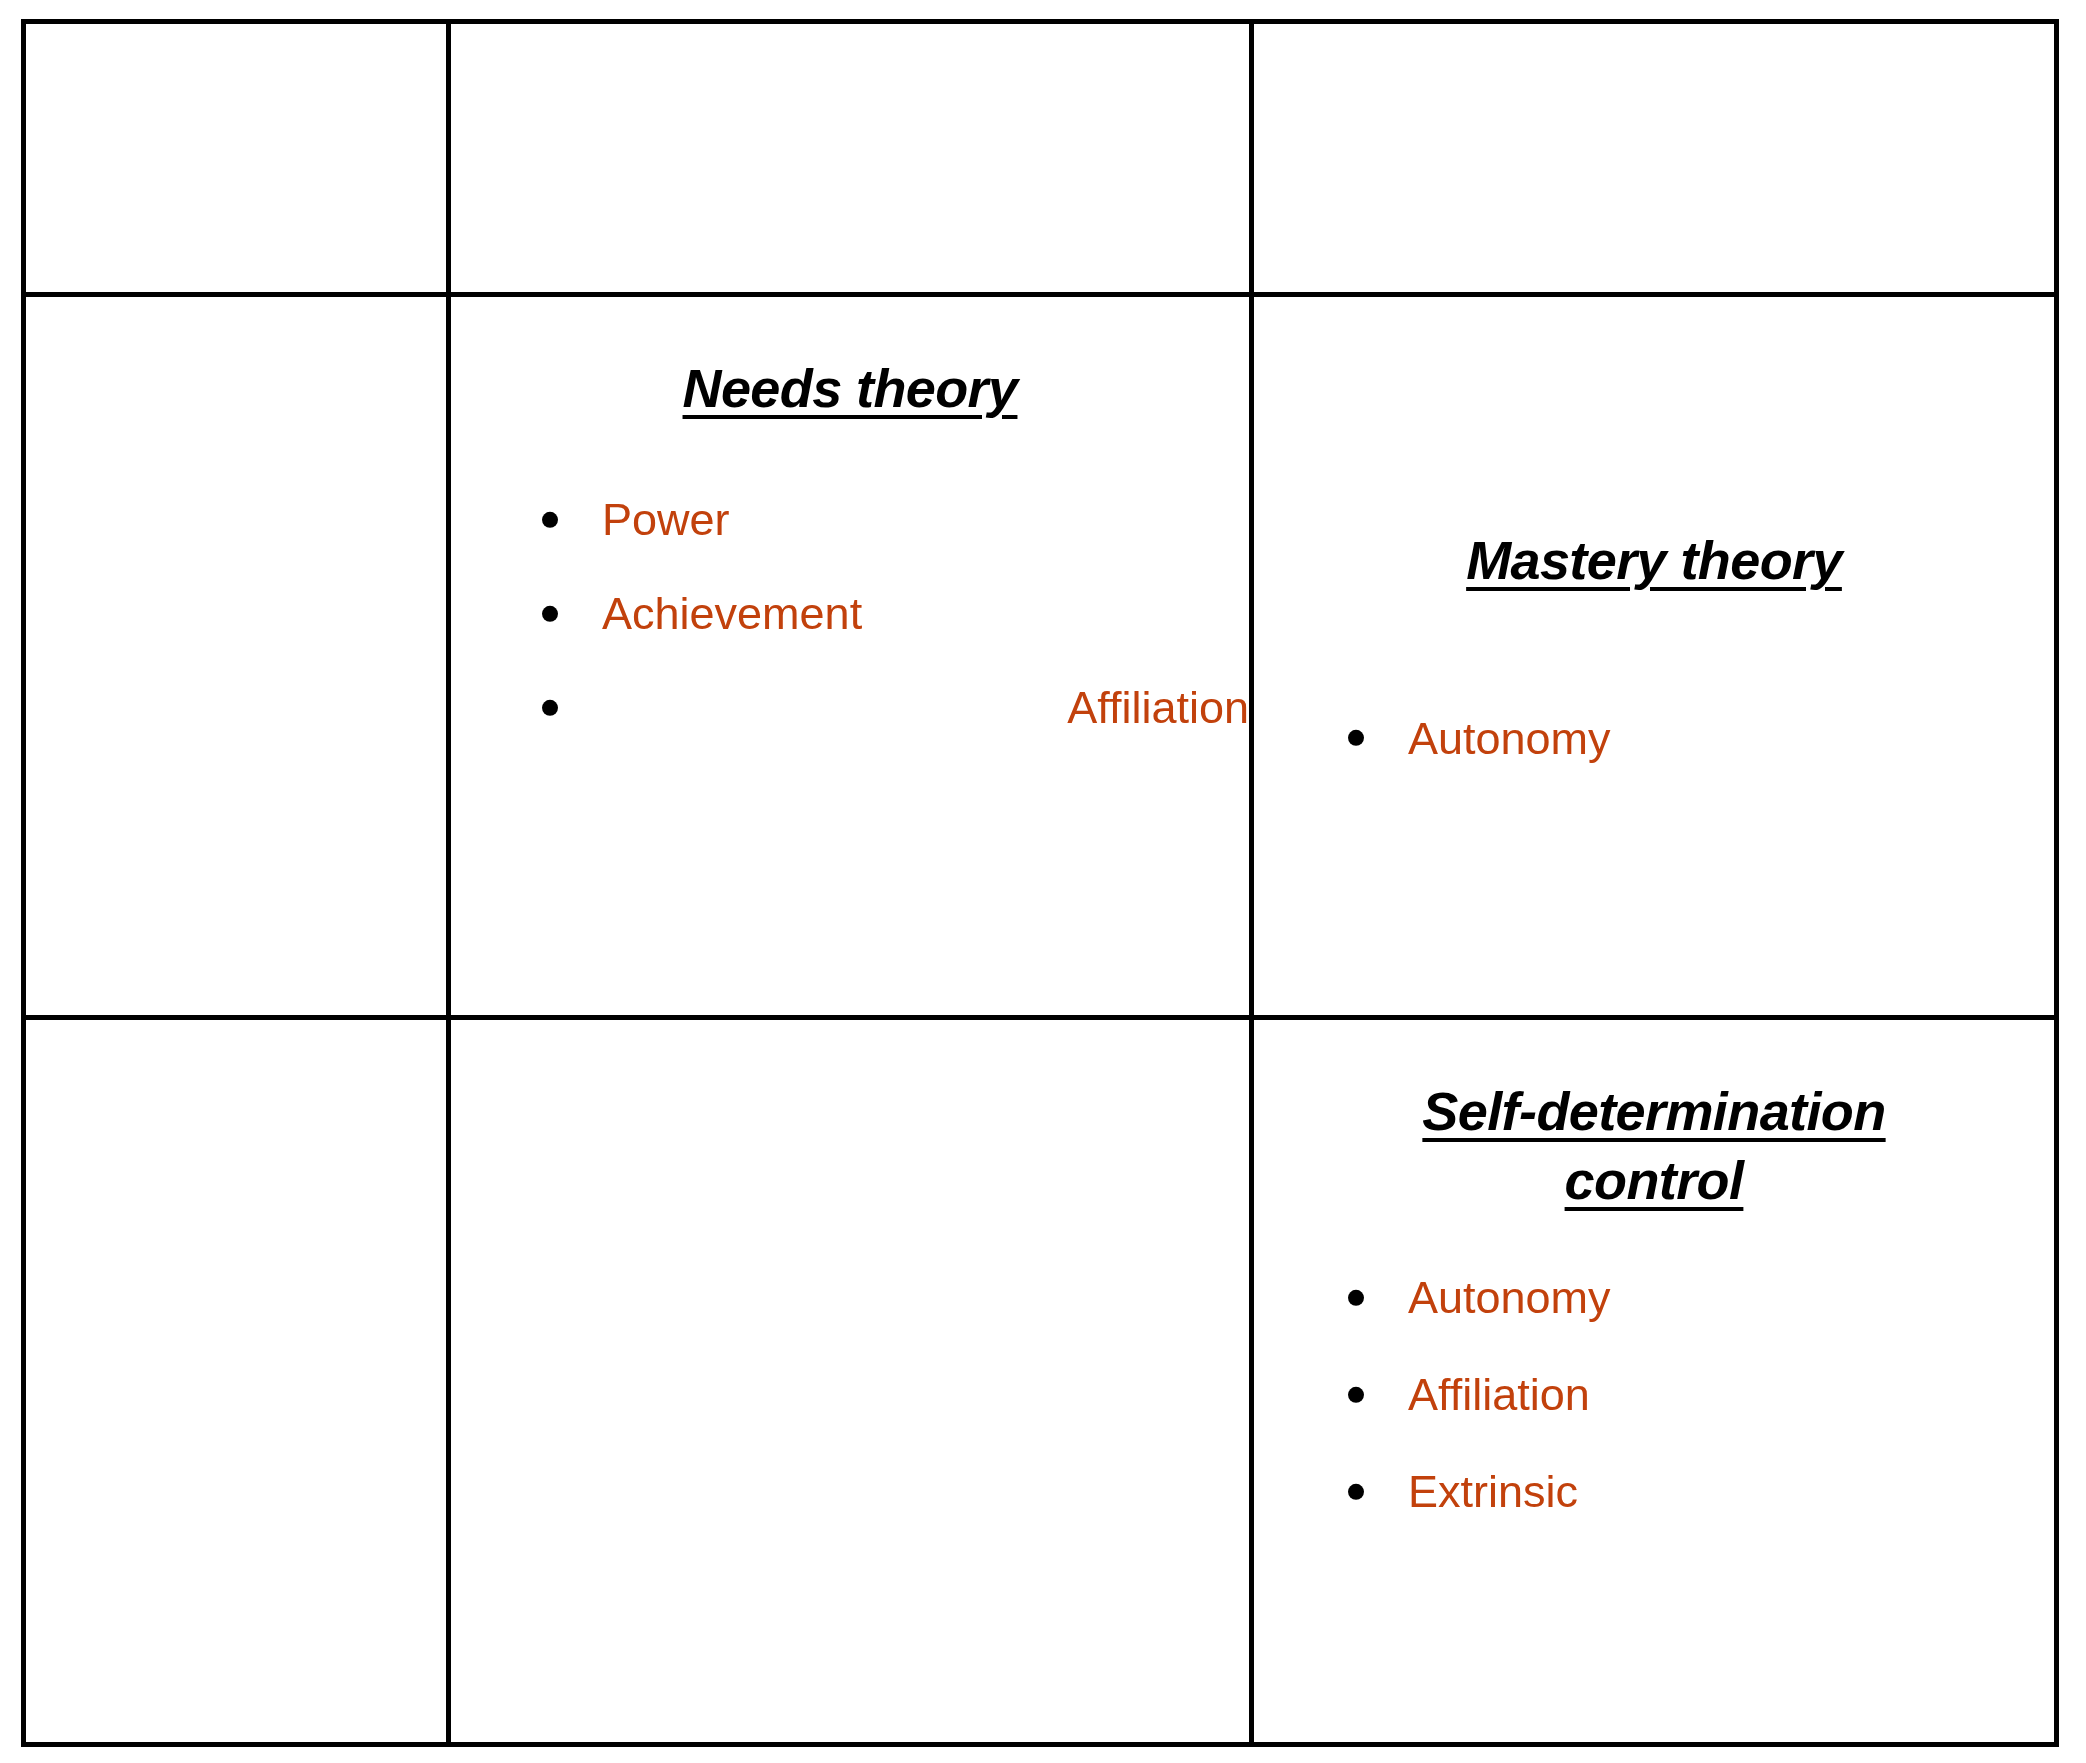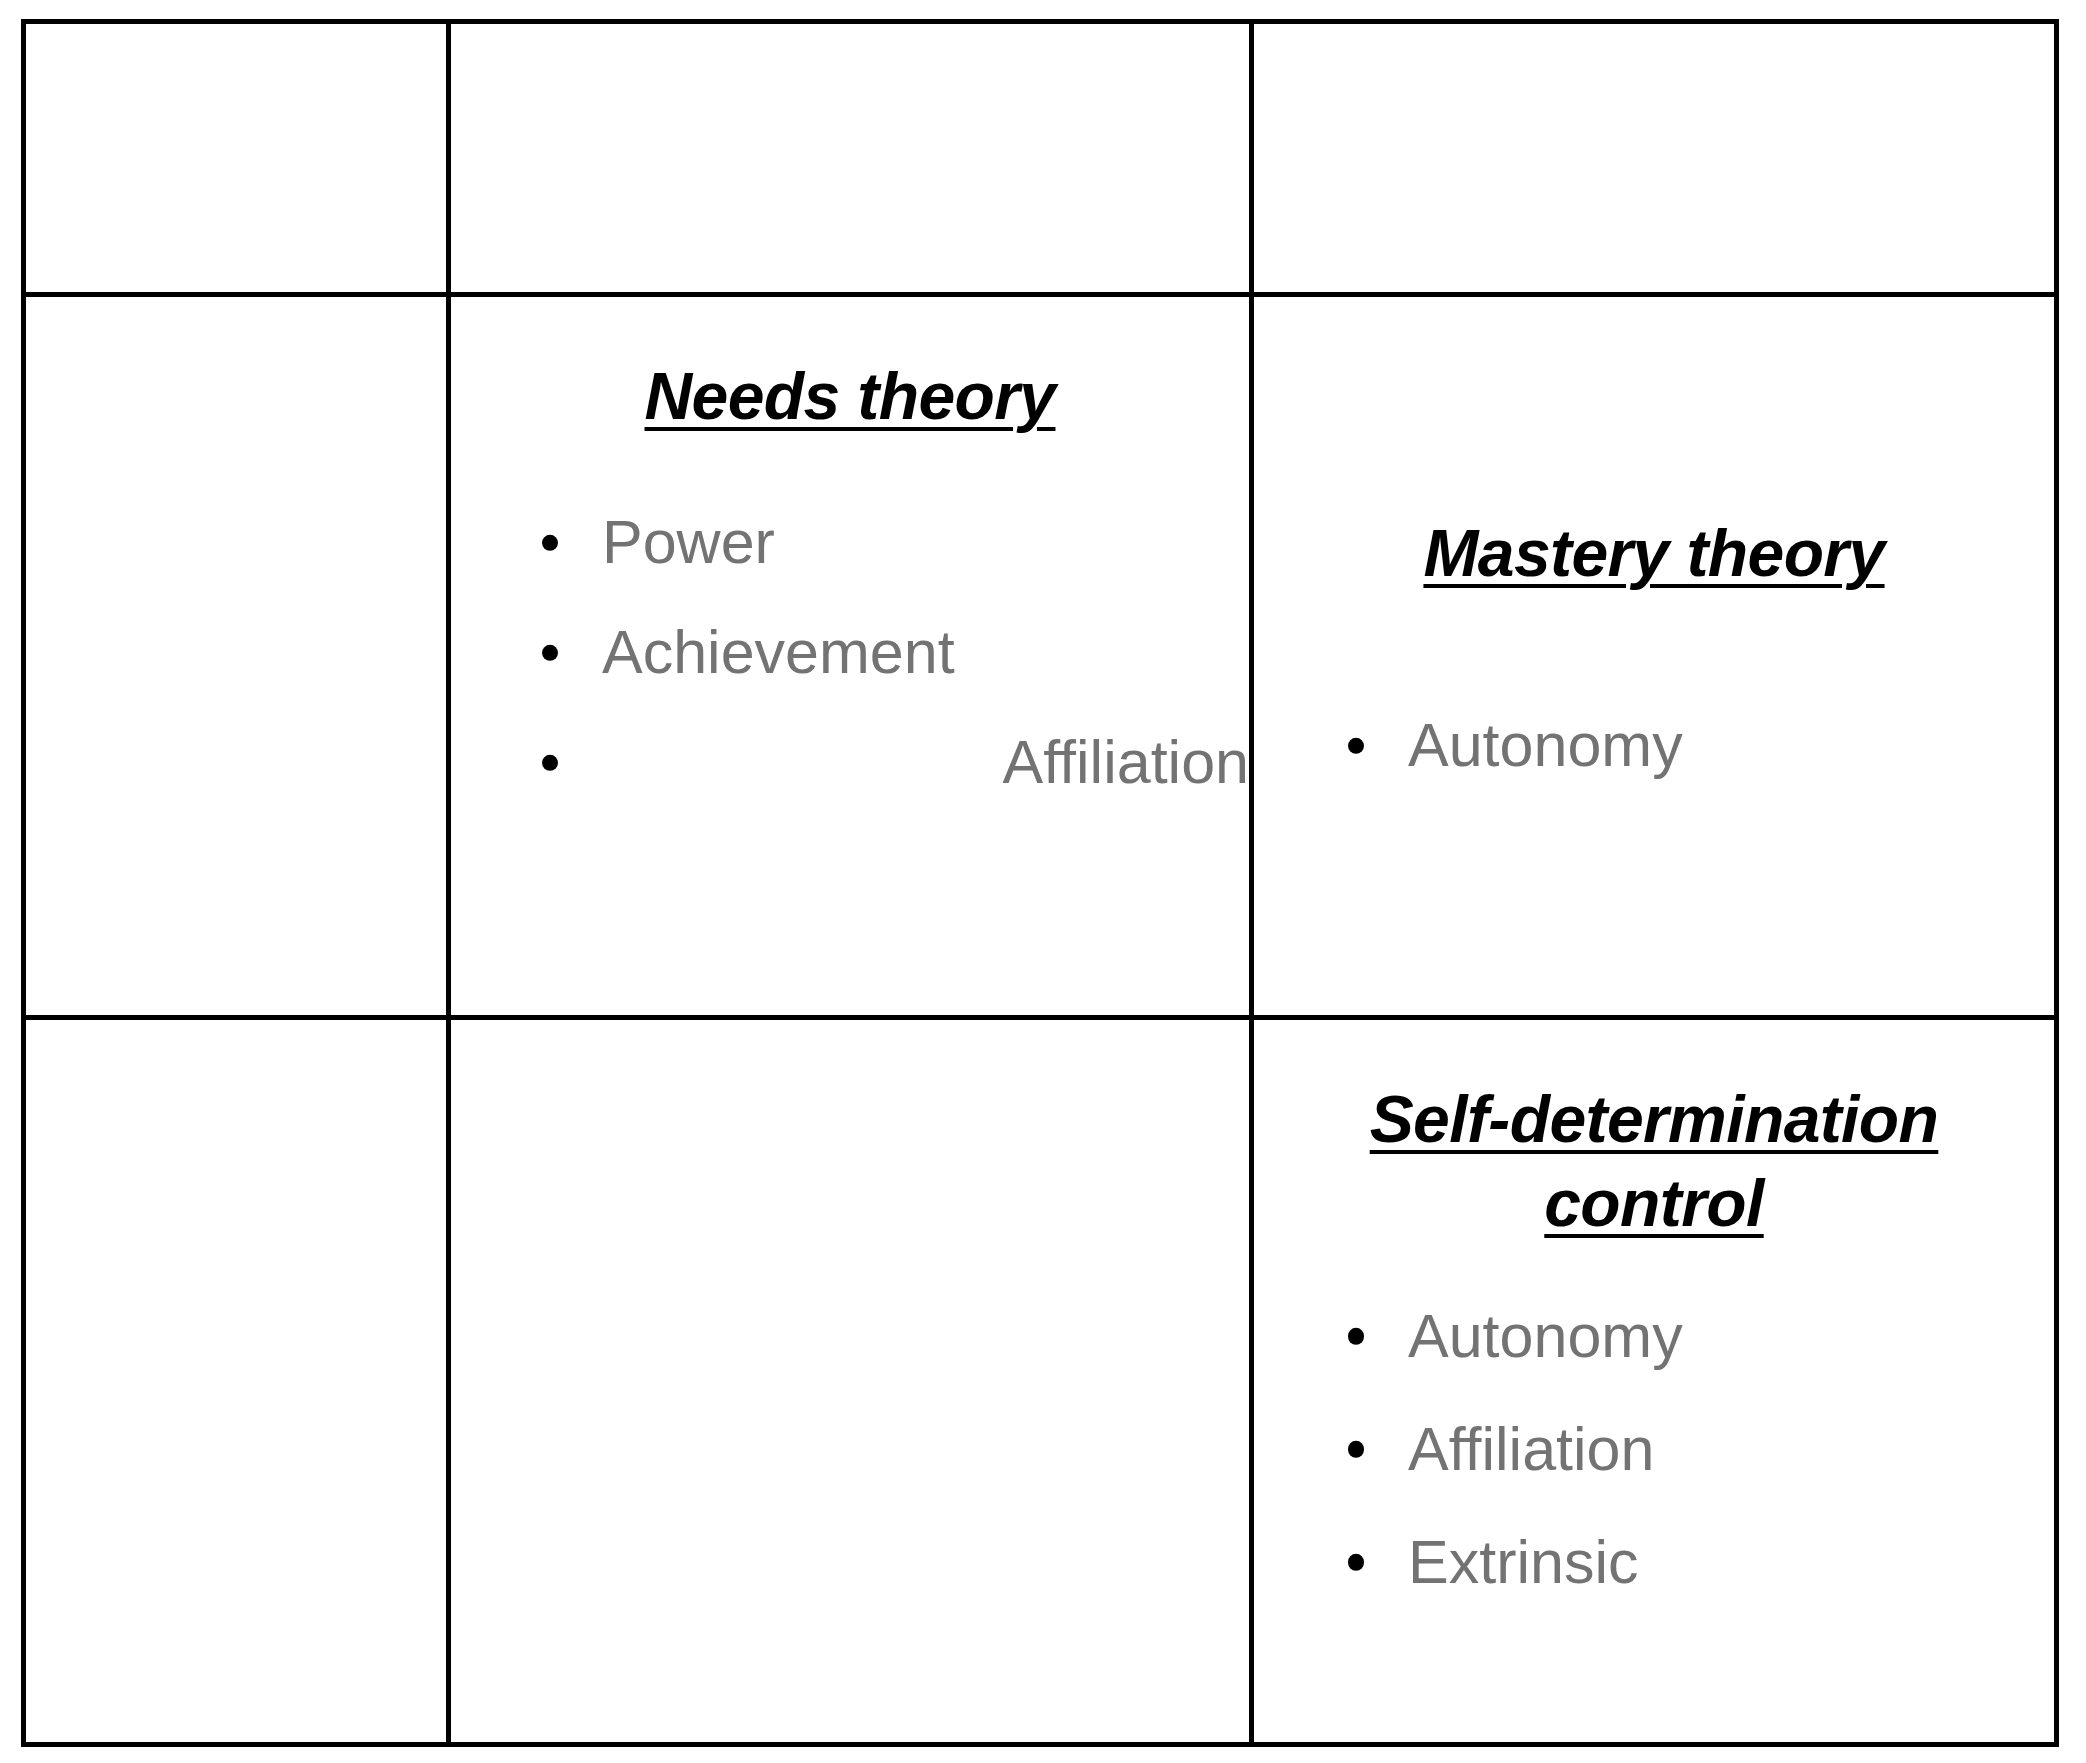--- a/index.html
+++ b/index.html
@@ -75,45 +75,45 @@
   }
   .cell-inner.center-aligned {
     justify-content: center;
     padding-bottom: 25px;
     border-radius: 29px;
   }
 
   .theory-title {
     font-weight: bold;
     font-style: italic;
-    font-size: 66px;
+    font-size: 54px;
     line-height: 1.28;
     text-align: center;
     color: #000000;
     padding: 0 38px;
     letter-spacing: -0.6px;
   }
   .theory-title .u {
     text-decoration: underline;
     text-decoration-thickness: 4.4px;
     text-underline-offset: 7.6px;
   }
 
   .bullets {
     list-style: none;
     margin: 0;
     padding: 0;
     color: #000000;
   }
   .bullets li {
     position: relative;
-    font-size: 61px;
+    font-size: 45px;
     line-height: 1.0;
     padding-left: 95px;
-    color: #737373;
+    color: #c2410c;
     font-weight: normal;
   }
   .bullets li .dot {
     position: absolute;
     left: 35px;
     top: 50%;
     transform: translateY(-50%);
     width: 16.4px;
     height: 16.4px;
     border-radius: 50%;

